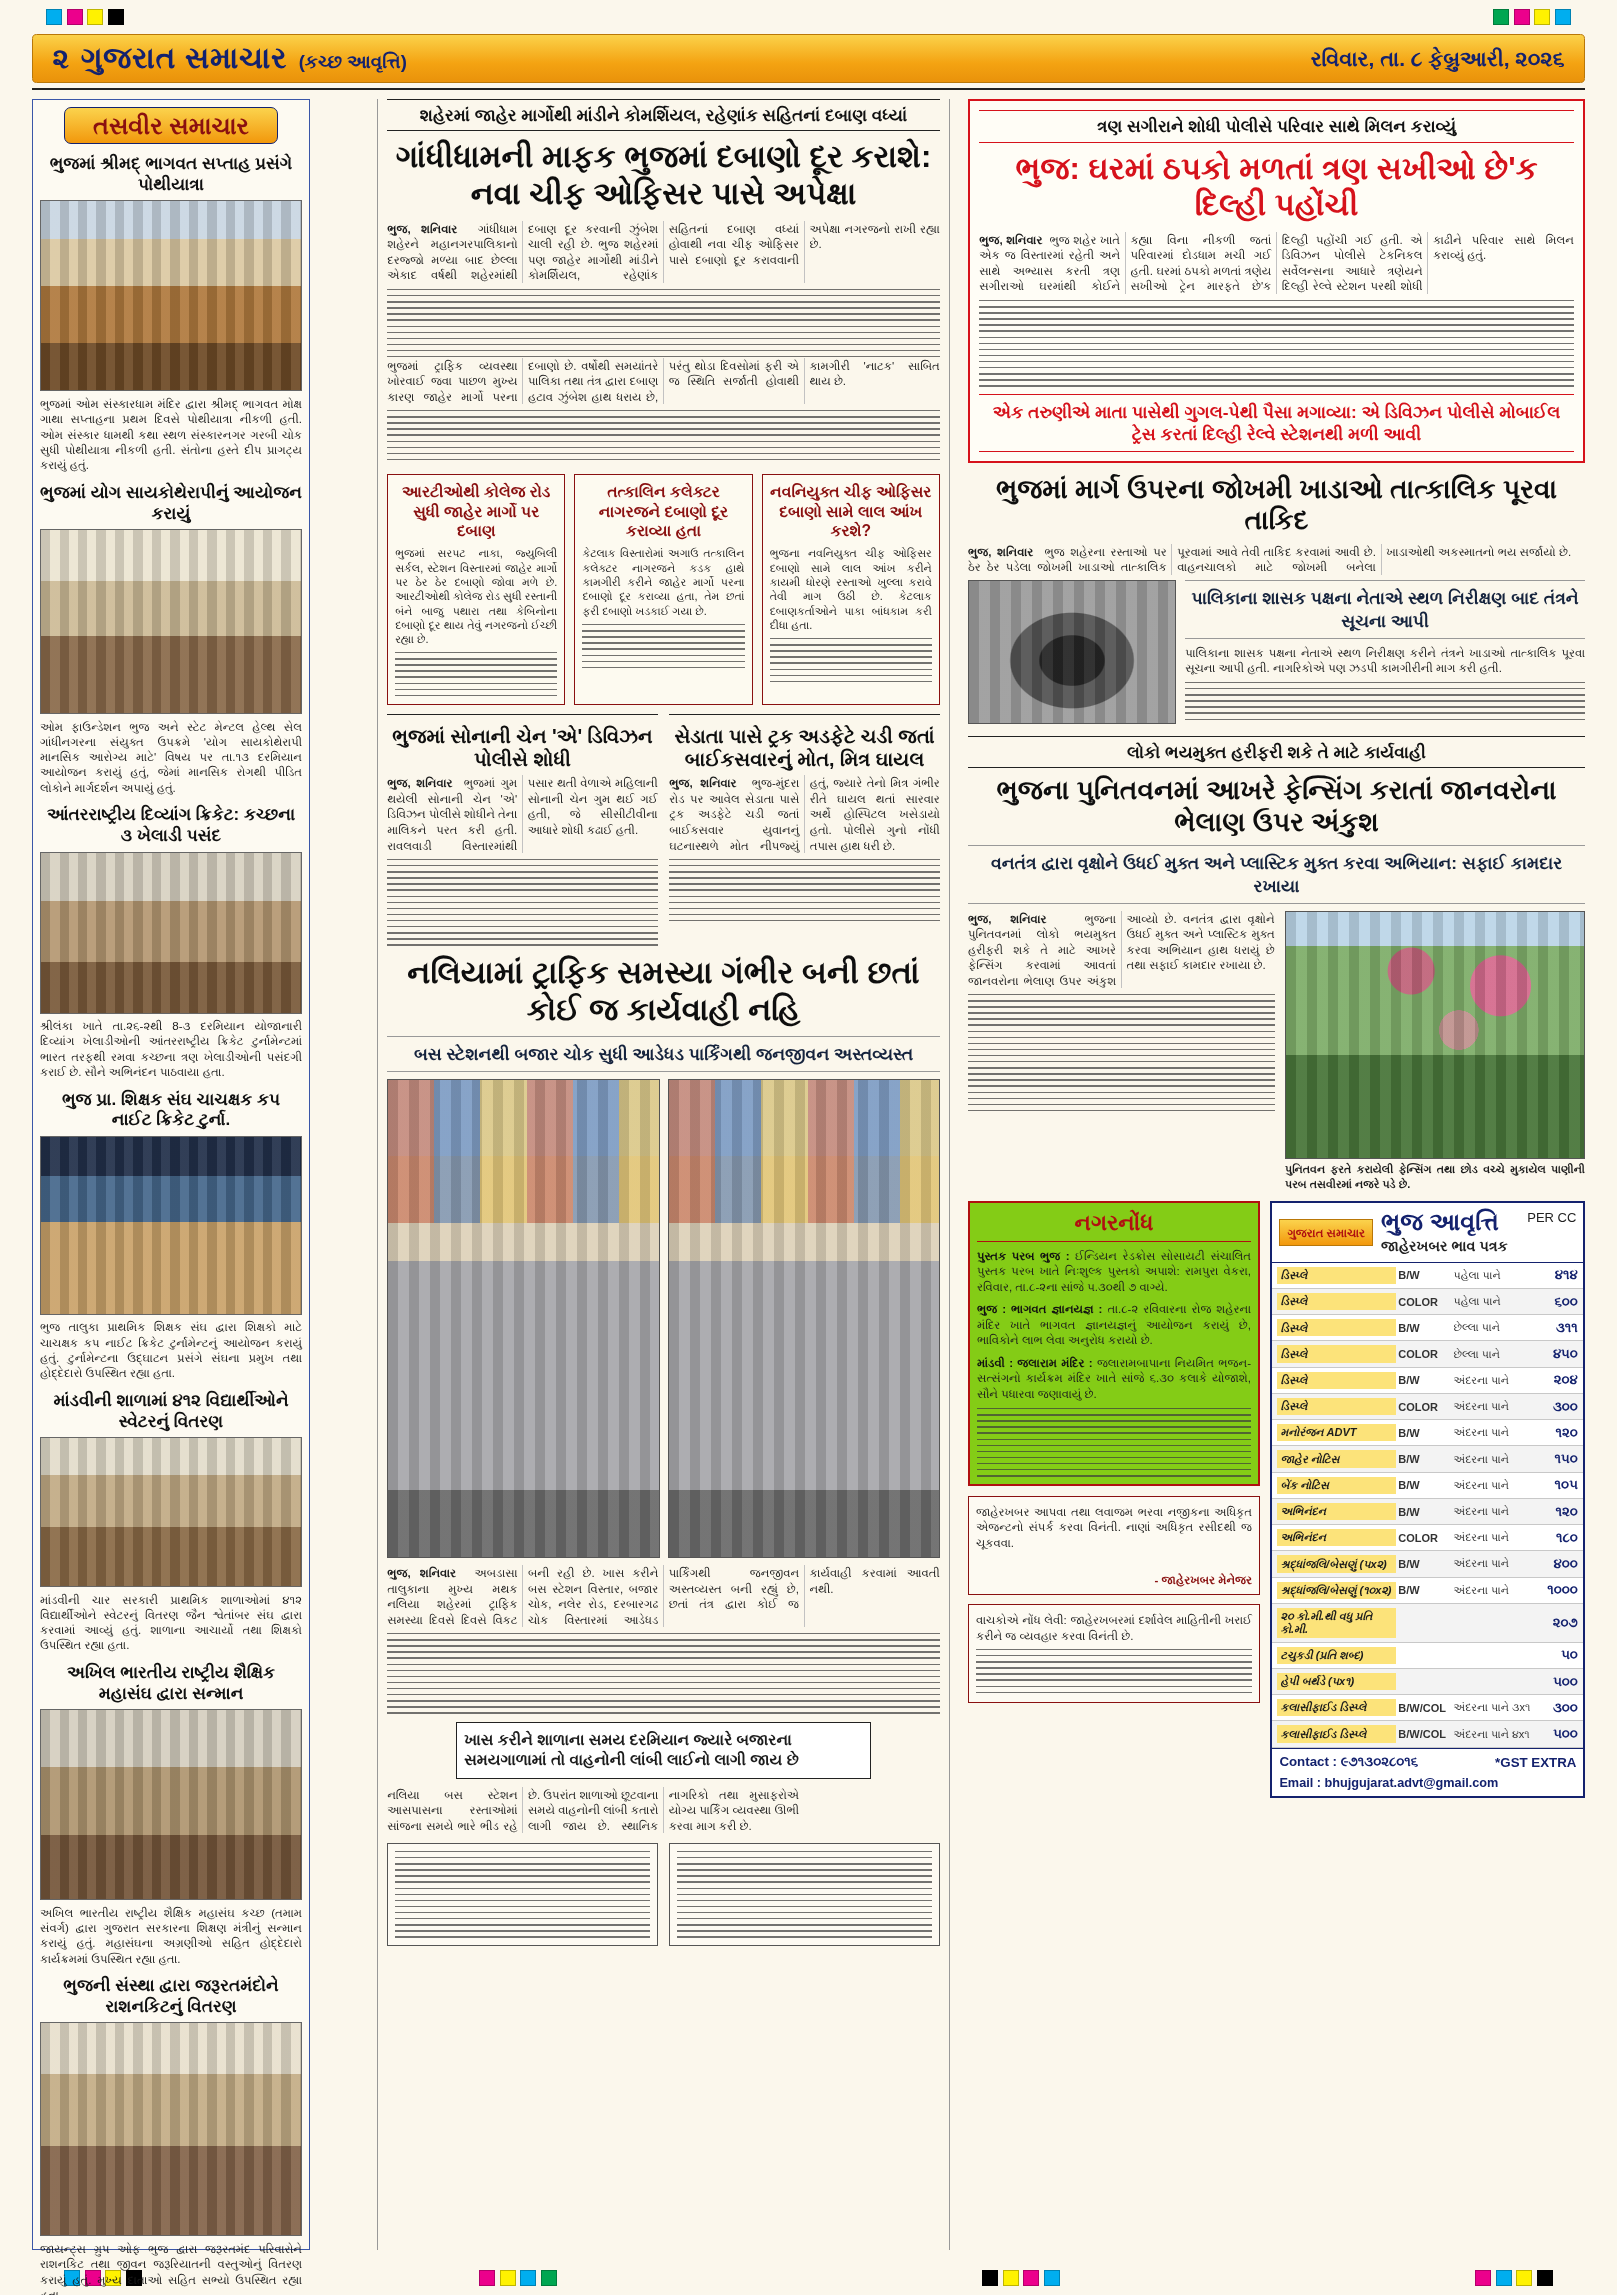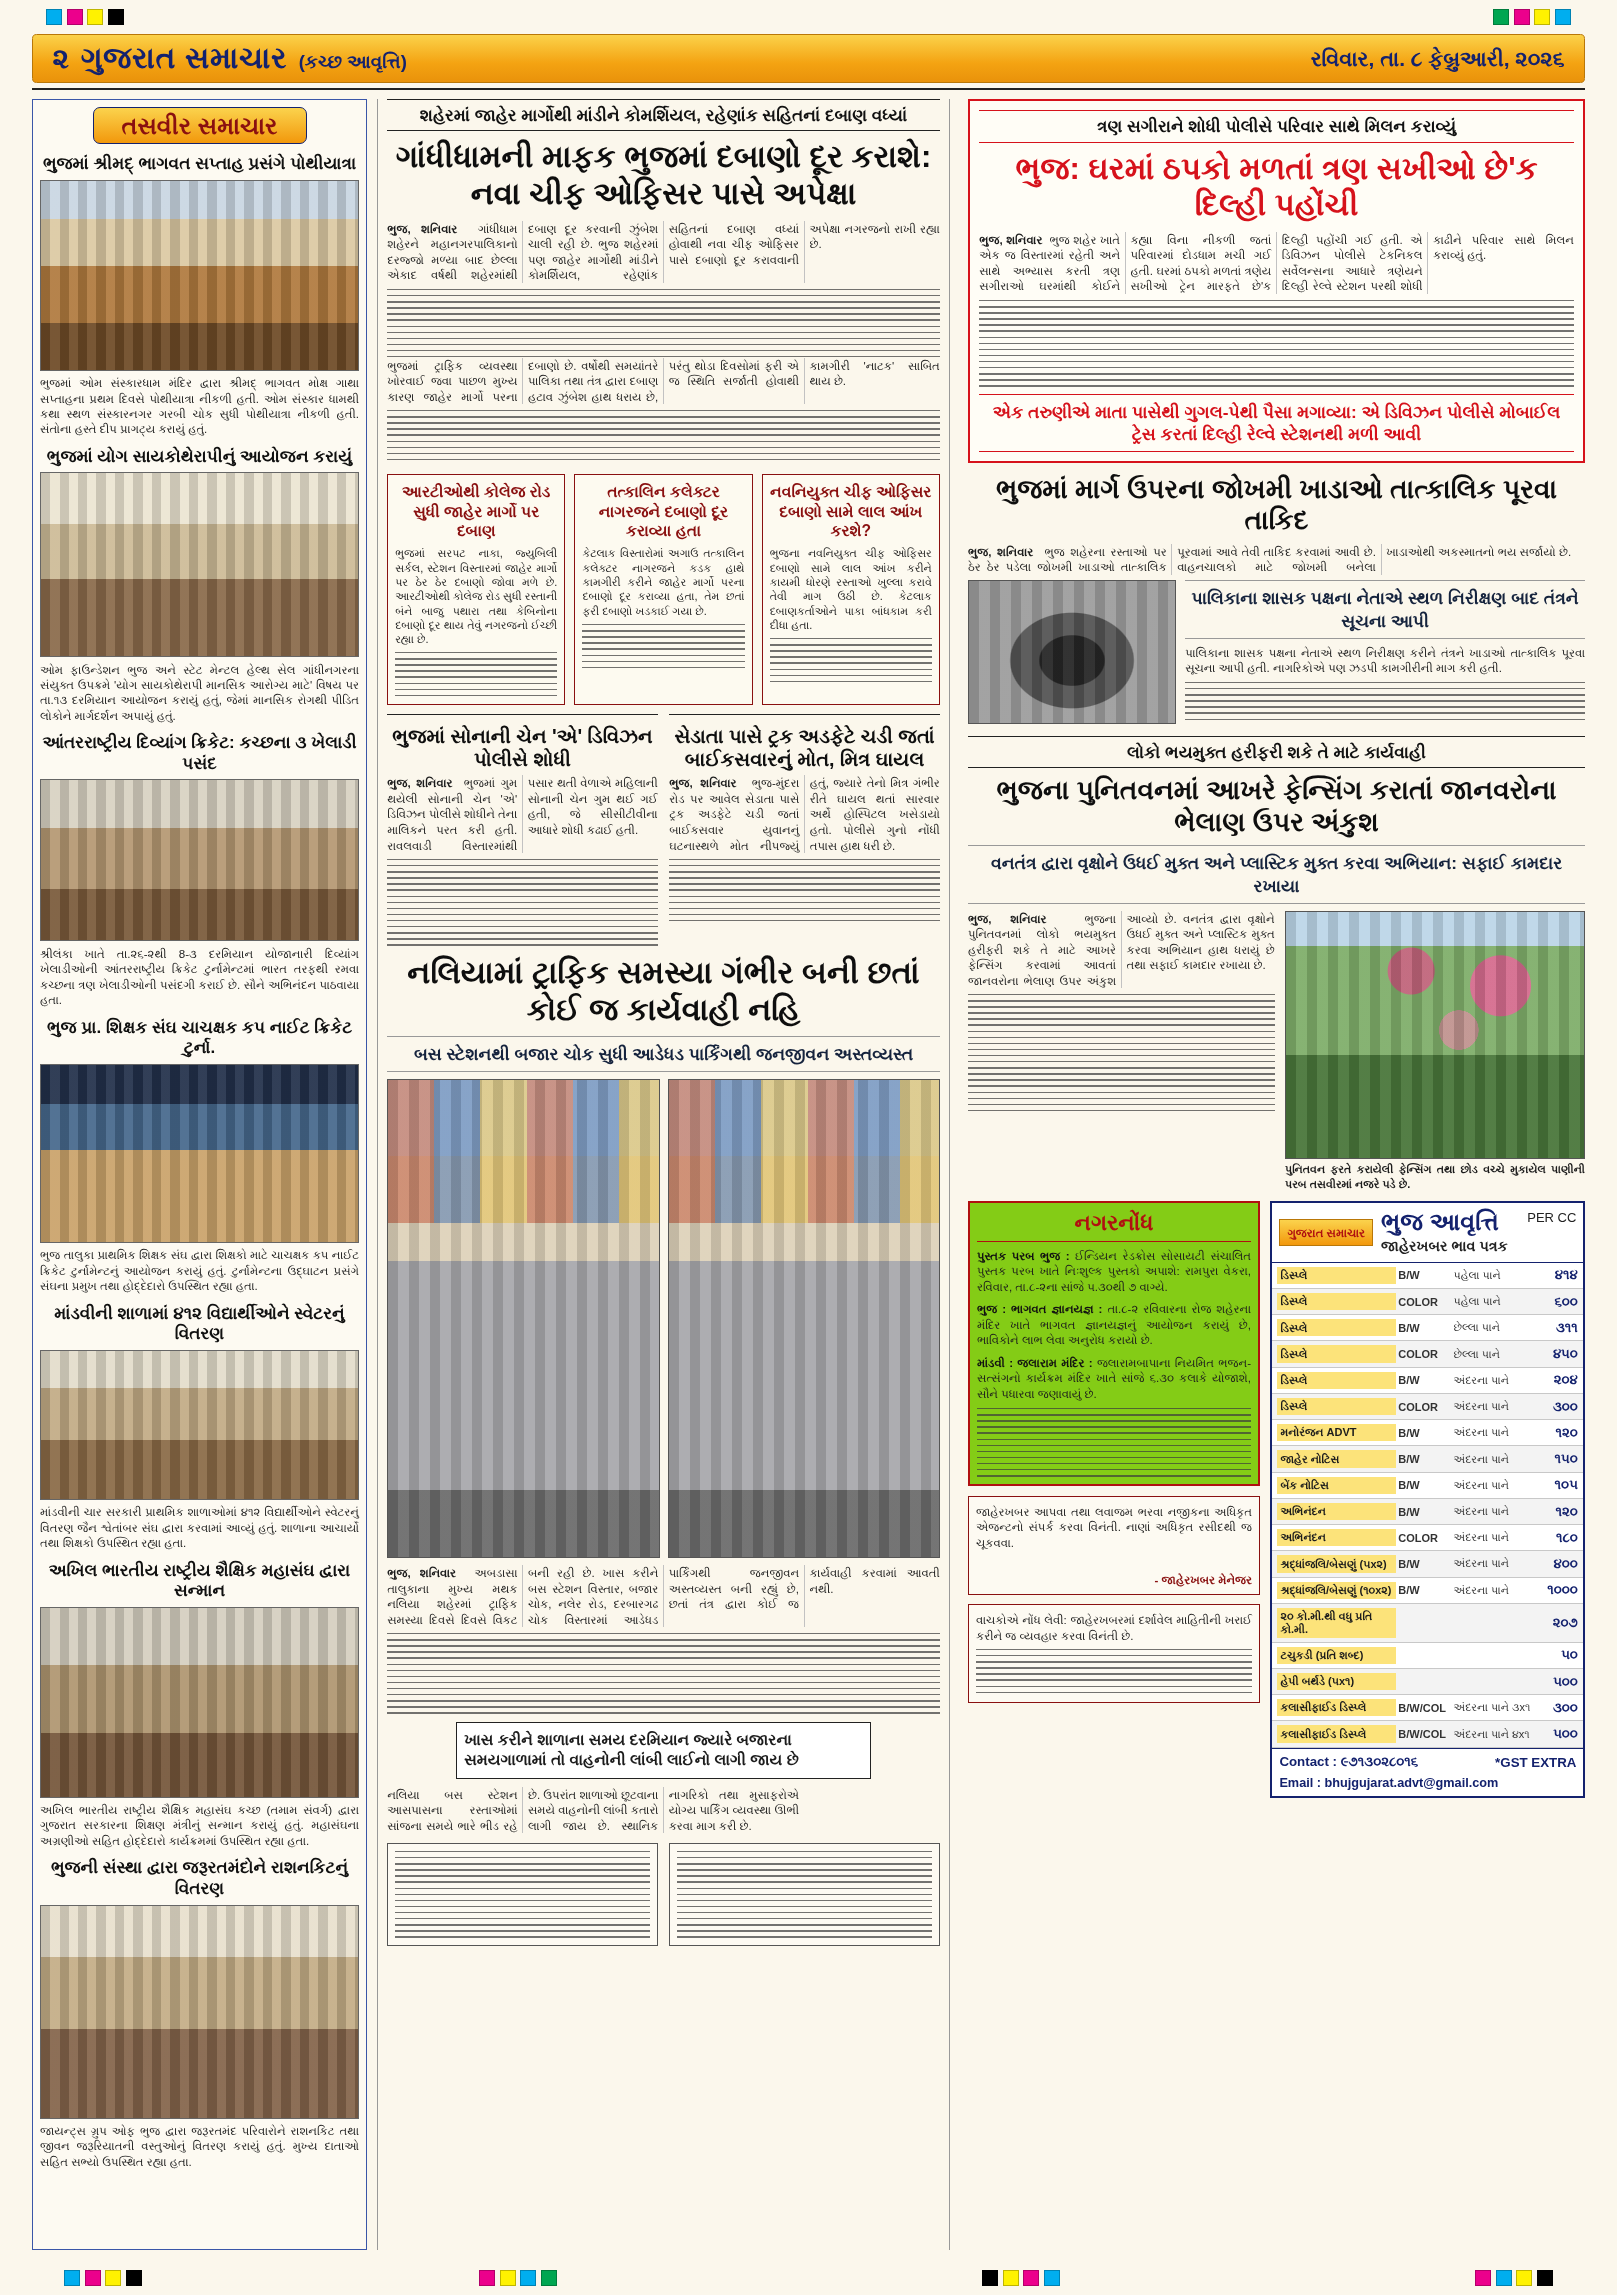--- a/index.html
+++ b/index.html
@@ -13,21 +13,21 @@
           background:linear-gradient(180deg,#fbd24a 0%,#f4a312 60%,#e9920a 100%);
           border:1.2px solid #b97708;border-radius:4.6px;display:flex;align-items:center;
           justify-content:space-between;padding:0 19.6px;box-sizing:border-box;}
   .tb-left{display:flex;align-items:baseline;gap:11.6px;color:#14226e;font-weight:bold;}
   .pg-num{font-size:28px;}
   .paper-name{font-size:30px;letter-spacing:0.6px;}
   .edition{font-size:18.5px;}
   .pg-date{font-size:21px;color:#14226e;font-weight:bold;}
   .toprule{position:absolute;left:32px;right:32px;top:88px;height:1.7px;background:#222;}
   
-  .col-left{position:absolute;left:32px;top:99px;width:335px;bottom:45px;
+  .col-left{position:absolute;left:32px;top:99px;width:278px;bottom:45px;
             border:1.7px solid #3a56a8;box-sizing:border-box;padding:7px;
             display:flex;flex-direction:column;gap:10.4px;background:#fdfaf2;}
   .col-mid{position:absolute;left:377px;top:99px;width:573px;bottom:45px;
            border-left:0.6px solid #999;border-right:0.6px solid #999;
            padding:0 9.2px;box-sizing:border-box;}
   .col-right{position:absolute;left:968px;top:99px;width:617px;bottom:45px;box-sizing:border-box;}
   
   .pn-chip{align-self:center;background:linear-gradient(#fbd34d,#f2980c);
            border:1.7px solid #14226e;border-radius:7px;color:#8a1010;
            font-size:24px;font-weight:bold;padding:3.5px 28px;}
@@ -106,21 +106,21 @@
   .rc-head{display:flex;align-items:center;gap:8px;padding:7px;border-bottom:1.7px solid #14226e;}
   .rc-logo{background:linear-gradient(#fbd34d,#f2980c);color:#b01010;font-weight:bold;font-size:11.6px;
            padding:5.8px 7px;border:1.2px solid #b97708;white-space:nowrap;}
   .rc-titles{display:flex;flex-direction:column;}
   .rc-title{color:#14226e;font-size:24px;font-weight:bold;line-height:1;}
   .rc-sub{font-size:14.4px;font-weight:bold;color:#222;margin-top:3.5px;}
   .rc-unit{margin-left:auto;font-size:13px;font-weight:normal;color:#222;align-self:flex-start;}
   .rc-row{display:grid;grid-template-columns:119px 53px 84px 38px;gap:2.3px;padding:4px 4.6px;
           align-items:center;border-bottom:0.6px solid #c8c8c8;font-size:11px;}
   .rc-row:nth-child(even){background:#f3f3f3;}
-  .rc-label{background:#fce37a;font-weight:bold;padding:2.3px 3.5px;line-height:1.15;}
+  .rc-label{background:#fce37a;font-weight:bold;padding:2.3px 3.5px;line-height:1.15;font-style:italic;}
   .rc-mode{font-weight:bold;color:#333;}
   .rc-page{color:#333;}
   .rc-price{color:#14226e;font-weight:bold;text-align:right;font-size:13.3px;}
   .rc-contact{padding:5.8px 7px;border-top:1.7px solid #14226e;color:#14226e;font-weight:bold;
               font-size:13.3px;display:flex;justify-content:space-between;align-items:center;}
   .rc-email{padding:0 7px 5.8px;color:#14226e;font-weight:bold;font-size:12.7px;}
 </style>
 </head>
 <body>
 

